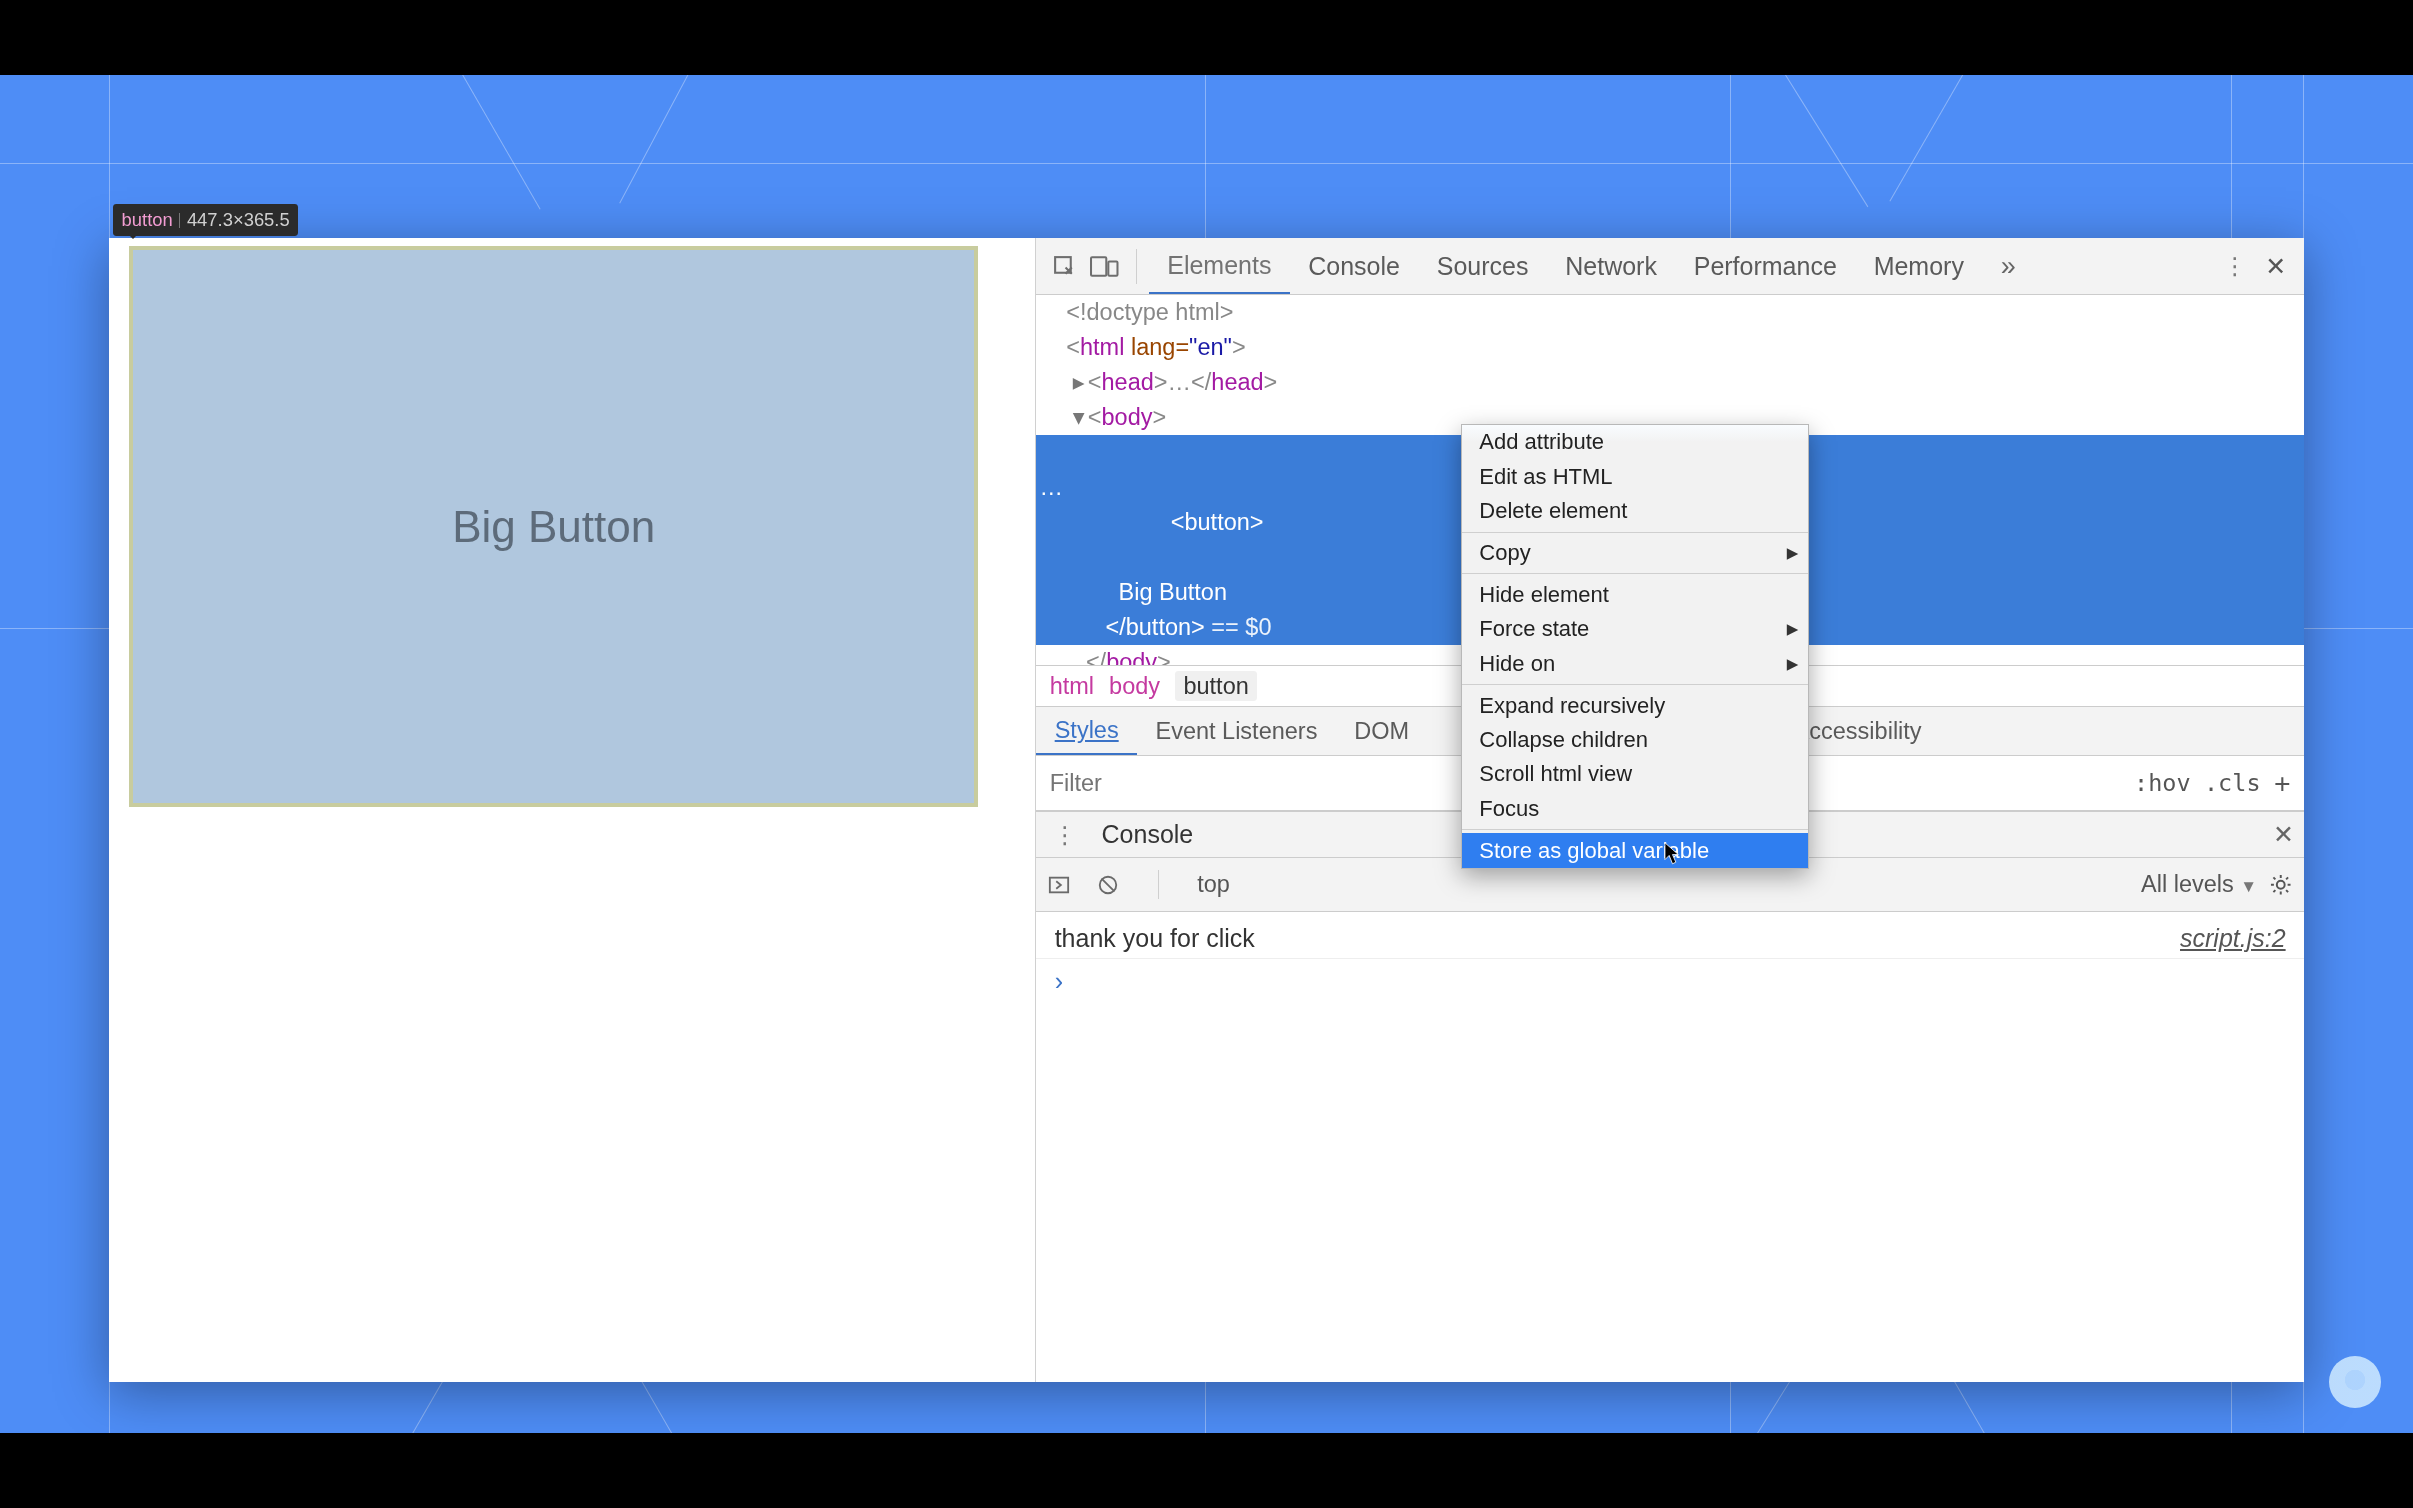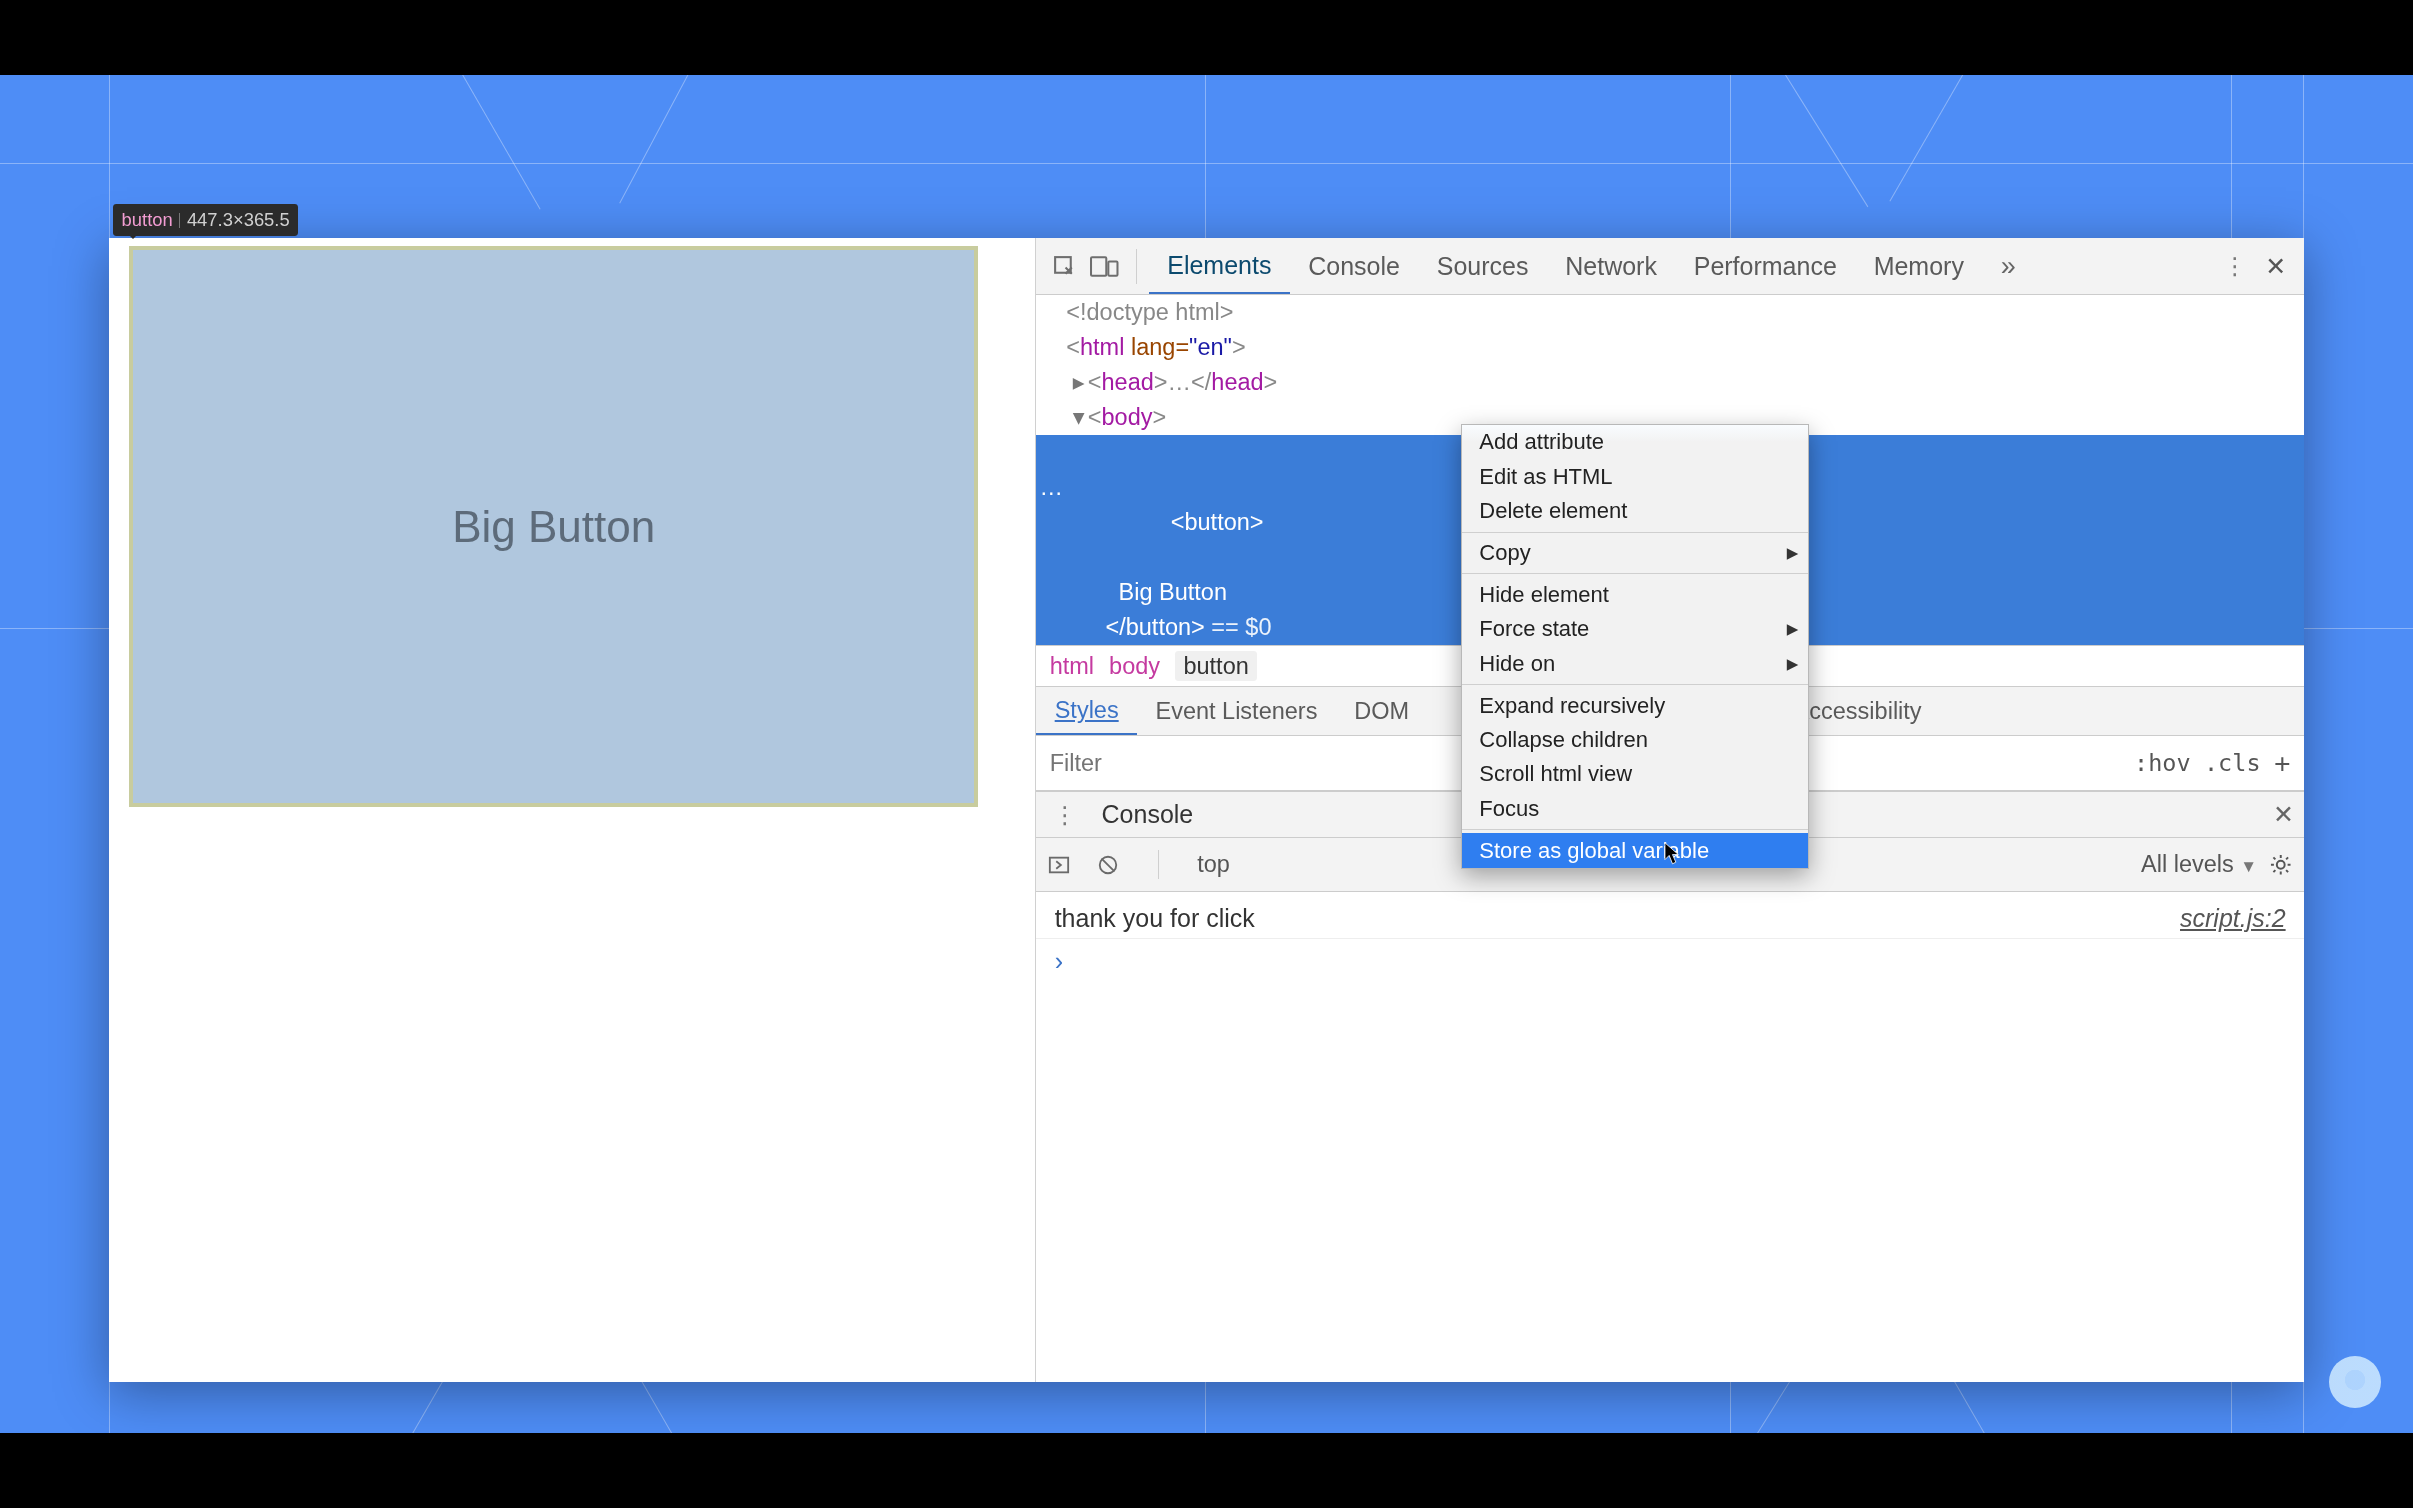--- a/index.html
+++ b/index.html
@@ -101,21 +101,21 @@
   color: #6e6e6e;
 }
 .dt-divider { width: 0.8px; height: 35px; background: #cfcfcf; margin: 0 11.7px; }
 .dt-tab {
   padding: 0 18.4px;
   height: 100%;
   display: flex; align-items: center;
   color: #5a5a5a;
   font-size: 25px;
 }
-.dt-tab.active { color: #0c4a6e; border-bottom: 2.5px solid #3b73c7; }
+.dt-tab.active { color: #737373; border-bottom: 2.5px solid #3b73c7; }
 .dt-spacer { flex: 1; }
 
 
 .dom-tree {
   font-family: ui-monospace, Menlo, Consolas, monospace;
   font-size: 23.5px;
   line-height: 35px;
   background: #fff;
   overflow: hidden;
 }
@@ -332,20 +332,21 @@
           <div class="dom-line"> <span class="tri">▸</span><span class="punct">&lt;</span><span class="tag">head</span><span class="punct">&gt;</span><span class="punct">…</span><span class="punct">&lt;/</span><span class="tag">head</span><span class="punct">&gt;</span></div>
           <div class="dom-line"> <span class="tri">▾</span><span class="punct">&lt;</span><span class="tag">body</span><span class="punct">&gt;</span></div>
 
           <div class="dom-line selected" style="position:relative;">
             <span class="dom-gutter">…</span>
             &nbsp;&nbsp;&nbsp;&nbsp;<span class="punct">&lt;</span><span class="tag">button</span><span class="punct">&gt;</span>
           </div>
           <div class="dom-line selected">        <span>Big Button</span></div>
           <div class="dom-line selected">      <span class="punct">&lt;/</span><span class="tag">button</span><span class="punct">&gt;</span><span class="ref"> == $0</span></div>
 
+          <div class="dom-line" style="height:20px;overflow:hidden">   <span class="punct">&lt;/</span><span class="tag">body</span><span class="punct">&gt;</span></div>
         </div>
 
         <div class="crumbs">
           <span class="crumb">html</span>
           <span class="crumb">body</span>
           <span class="crumb current">button</span>
         </div>
 
         <div class="subtabs">
           <div class="subtab active">Styles</div>

